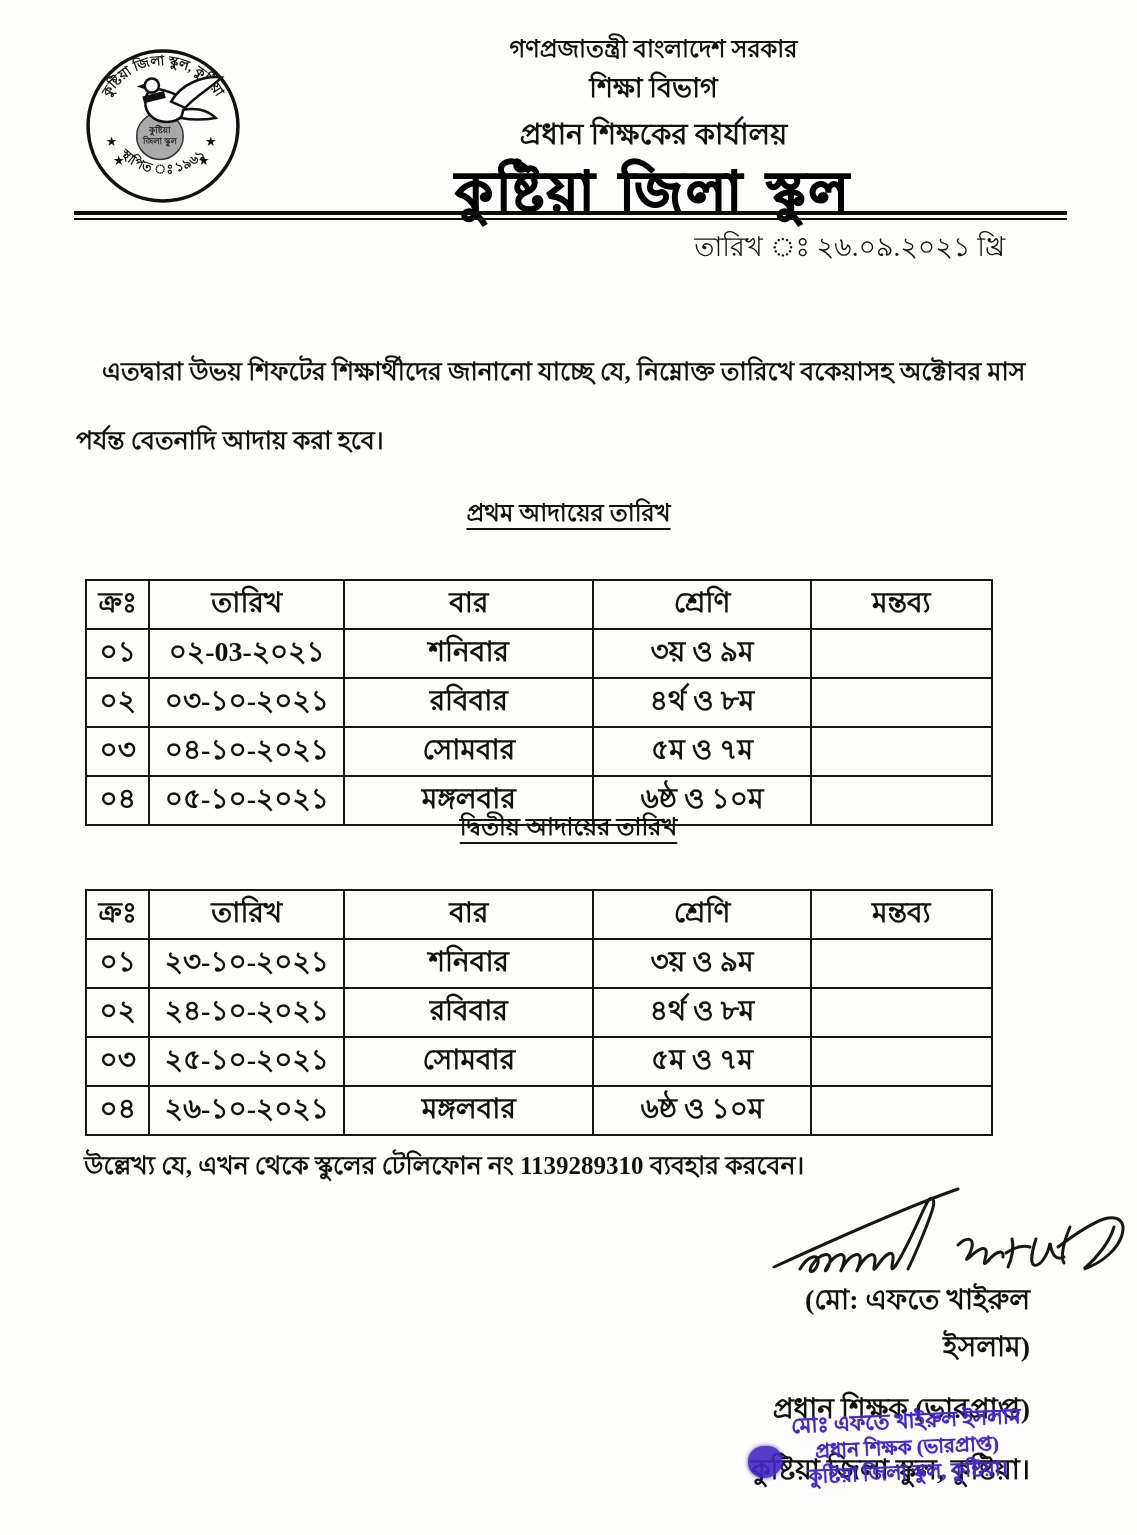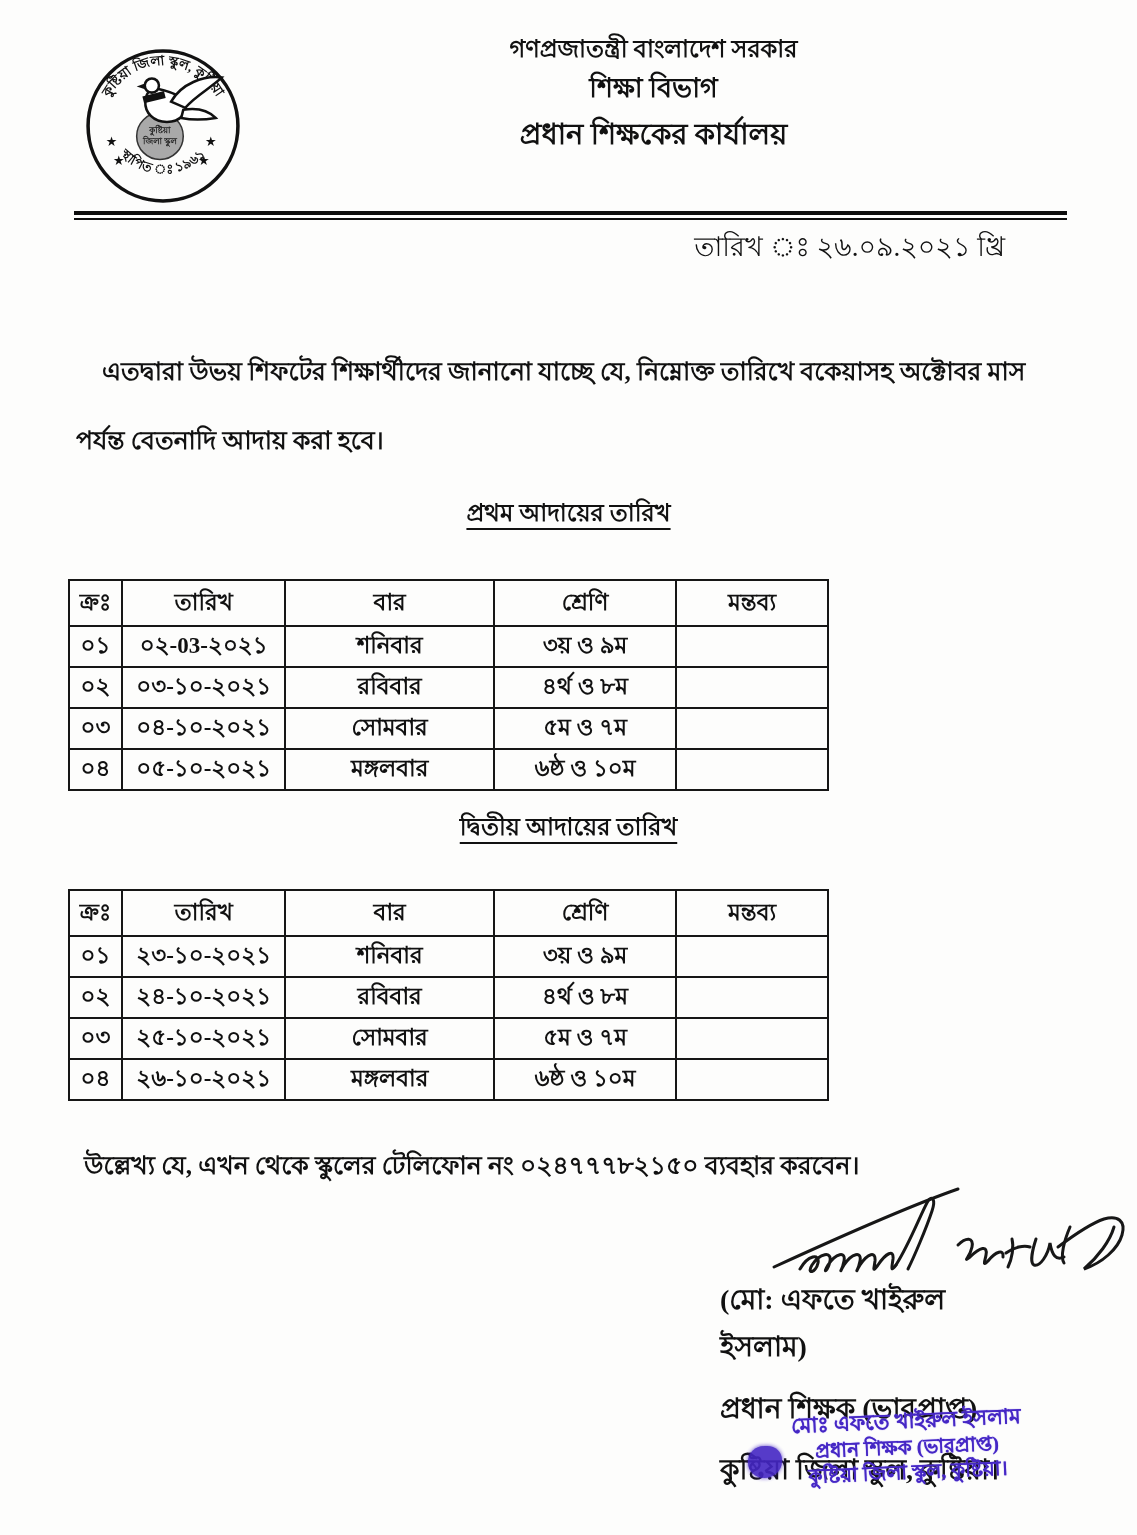--- a/index.html
+++ b/index.html
@@ -39,38 +39,38 @@
   .body-par .l2{margin-top:26px;}
   .section-title{
     position:absolute;left:0;right:0;
     text-align:center;font-size:24px;font-weight:bold;
     text-decoration:underline;text-underline-offset:7px;text-decoration-thickness:2px;
   }
   .t1-title{top:494px;}
   .t2-title{top:808px;}
   
   table.sched{
-    position:absolute;left:68px;width:761px;
+    position:absolute;left:85px;width:908px;
     border-collapse:collapse;table-layout:fixed;
-    font-size:23px;font-weight:bold;
+    font-size:28px;font-weight:bold;
   }
   .sched-1{top:579px;}
   .sched-2{top:889px;}
   table.sched th,table.sched td{
     border:2px solid #161616;text-align:center;vertical-align:middle;
     padding:0;overflow:hidden;white-space:nowrap;
   }
   table.sched th{height:44px;font-weight:bold;}
   table.sched td{height:38px;border-radius:11px;}
   col.c-sl{width:7%;}col.c-date{width:21.5%;}col.c-day{width:27.5%;}
   col.c-class{width:24%;}col.c-note{width:20%;}
   
   .note-par{position:absolute;left:84px;top:1146px;font-size:25px;font-weight:600;}
   .signature-svg{position:absolute;left:762px;top:1183px;width:372px;height:112px;}
-  .sign-block{position:absolute;left:720px;width:310px;top:1278px;text-align:left;}
+  .sign-block{position:absolute;left:720px;width:310px;top:1278px;text-align:right;}
   .sign-name{font-size:28px;font-weight:600;}
   .sign-title{font-size:28px;font-weight:600;margin-top:15px;}
   .sign-org{font-size:28px;font-weight:600;margin-top:14px;}
   .stamp{
     position:absolute;left:752px;top:1408px;width:310px;
     transform:rotate(-2.5deg);
     text-align:center;line-height:1.28;
     font-weight:bold;
     color:#4527c4;
     text-shadow:0 0 1px #6a4fe0;
@@ -117,20 +117,21 @@
       <rect x="60" y="50" width="22" height="7" fill="#111" transform="rotate(-14 71 53)"></rect>
       <path d="M 88,58 C 98,40 120,32 138,34 C 128,44 112,52 102,64 Z" fill="#fff" stroke="#111" stroke-width="2.5"></path>
       <path d="M 100,66 C 112,64 124,66 132,74 C 120,76 108,76 98,74 Z" fill="#fff" stroke="#111" stroke-width="2.5"></path>
     </g>
   </svg>
 
   <div class="head-block">
     <div class="head-govt">গণপ্রজাতন্ত্রী বাংলাদেশ সরকার</div>
     <div class="head-dept">শিক্ষা বিভাগ</div>
     <div class="head-office">প্রধান শিক্ষকের কার্যালয়</div>
+    <div class="head-school">কুষ্টিয়া জিলা স্কুল</div>
   </div>
 
   <div class="double-rule">
     <div class="r1"></div>
       <div class="r2"></div>
   </div>
 
   <div class="date-line">তারিখ ঃ ২৬.০৯.২০২১ খ্রি</div>
 
   <div class="body-par">
@@ -231,21 +232,21 @@
       <tr>
         <td>০৪</td>
         <td>২৬-১০-২০২১</td>
         <td>মঙ্গলবার</td>
         <td>৬ষ্ঠ ও ১০ম</td>
         <td></td>
       </tr>
     </tbody>
   </table>
 
-  <div class="note-par">উল্লেখ্য যে, এখন থেকে স্কুলের টেলিফোন নং ০২৪৭৭৭৮২১৫০ ব্যবহার করবেন।</div>
+  <div class="note-par">উল্লেখ্য যে, এখন থেকে স্কুলের টেলিফোন নং 1139289310 ব্যবহার করবেন।</div>
 
   <svg class="signature-svg" viewBox="0 0 372 112">
     <g fill="none" stroke="#171717" stroke-width="3" stroke-linecap="round">
       <path d="M 12,84 C 60,62 150,22 196,6"></path>
       <path d="M 38,86 C 46,72 58,70 56,80 C 54,90 44,92 50,82 C 58,70 70,68 68,78 C 66,88 60,92 66,82 C 74,70 84,68 82,78 C 80,88 76,92 82,82 C 90,70 100,68 98,78 C 96,88 92,92 98,82 C 106,70 114,68 113,78 C 112,86 110,90 116,82 C 124,70 132,66 131,76 C 130,84 128,90 134,82"></path>
       <path d="M 134,82 C 148,60 160,28 166,18 C 170,12 174,16 170,28 C 164,46 152,74 146,86"></path>
       <path d="M 196,62 C 204,54 212,54 210,64 C 208,74 200,80 208,74 C 218,64 226,62 224,72 C 223,78 220,84 226,78 C 234,68 242,66 241,74"></path>
       <path d="M 250,56 C 252,64 250,76 246,84"></path>
       <path d="M 244,70 C 252,64 262,62 268,64"></path>
       <path d="M 274,56 C 270,68 268,80 272,82 C 278,84 286,72 288,60 C 290,72 294,78 302,74"></path>

